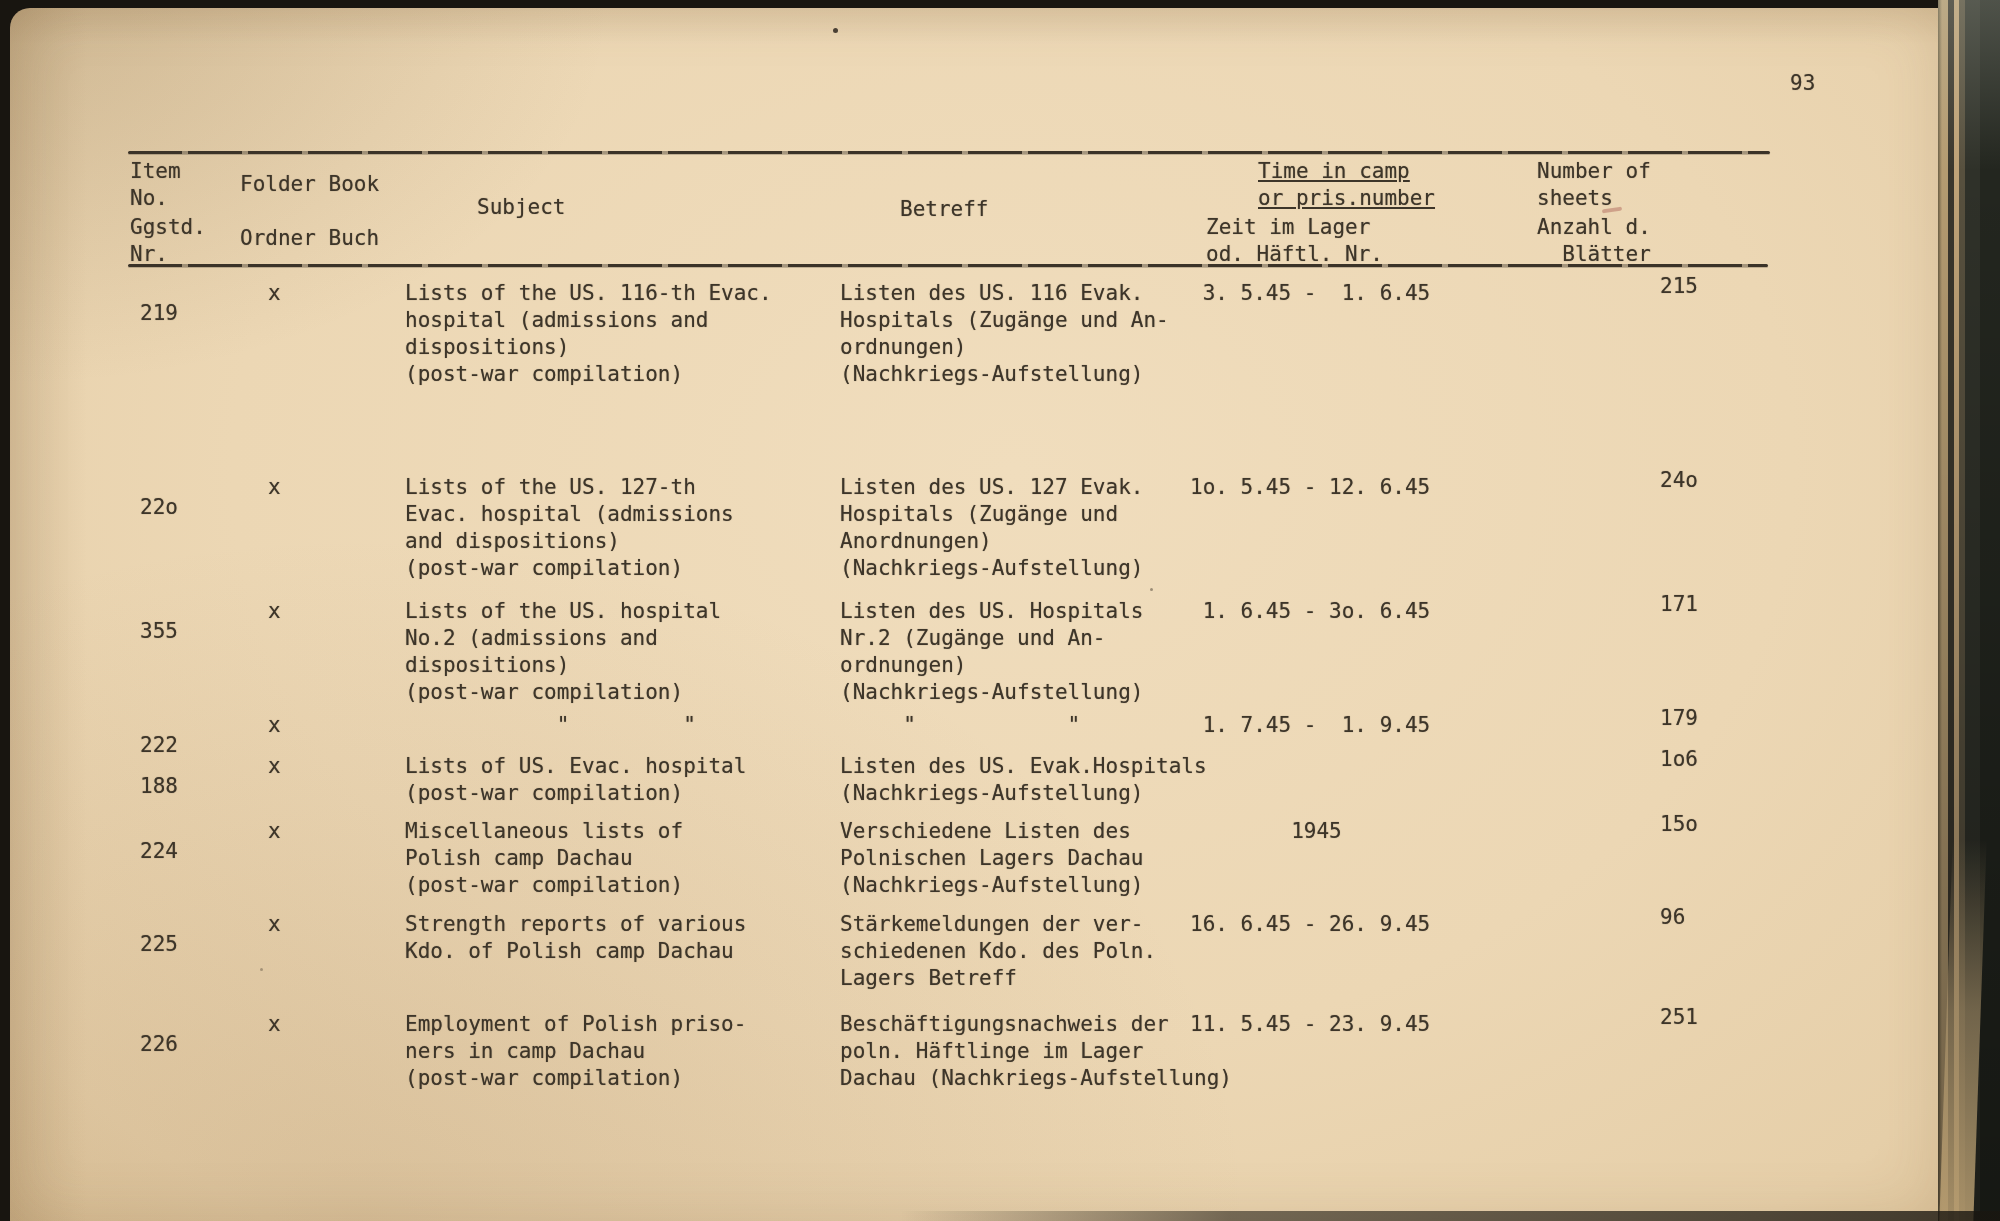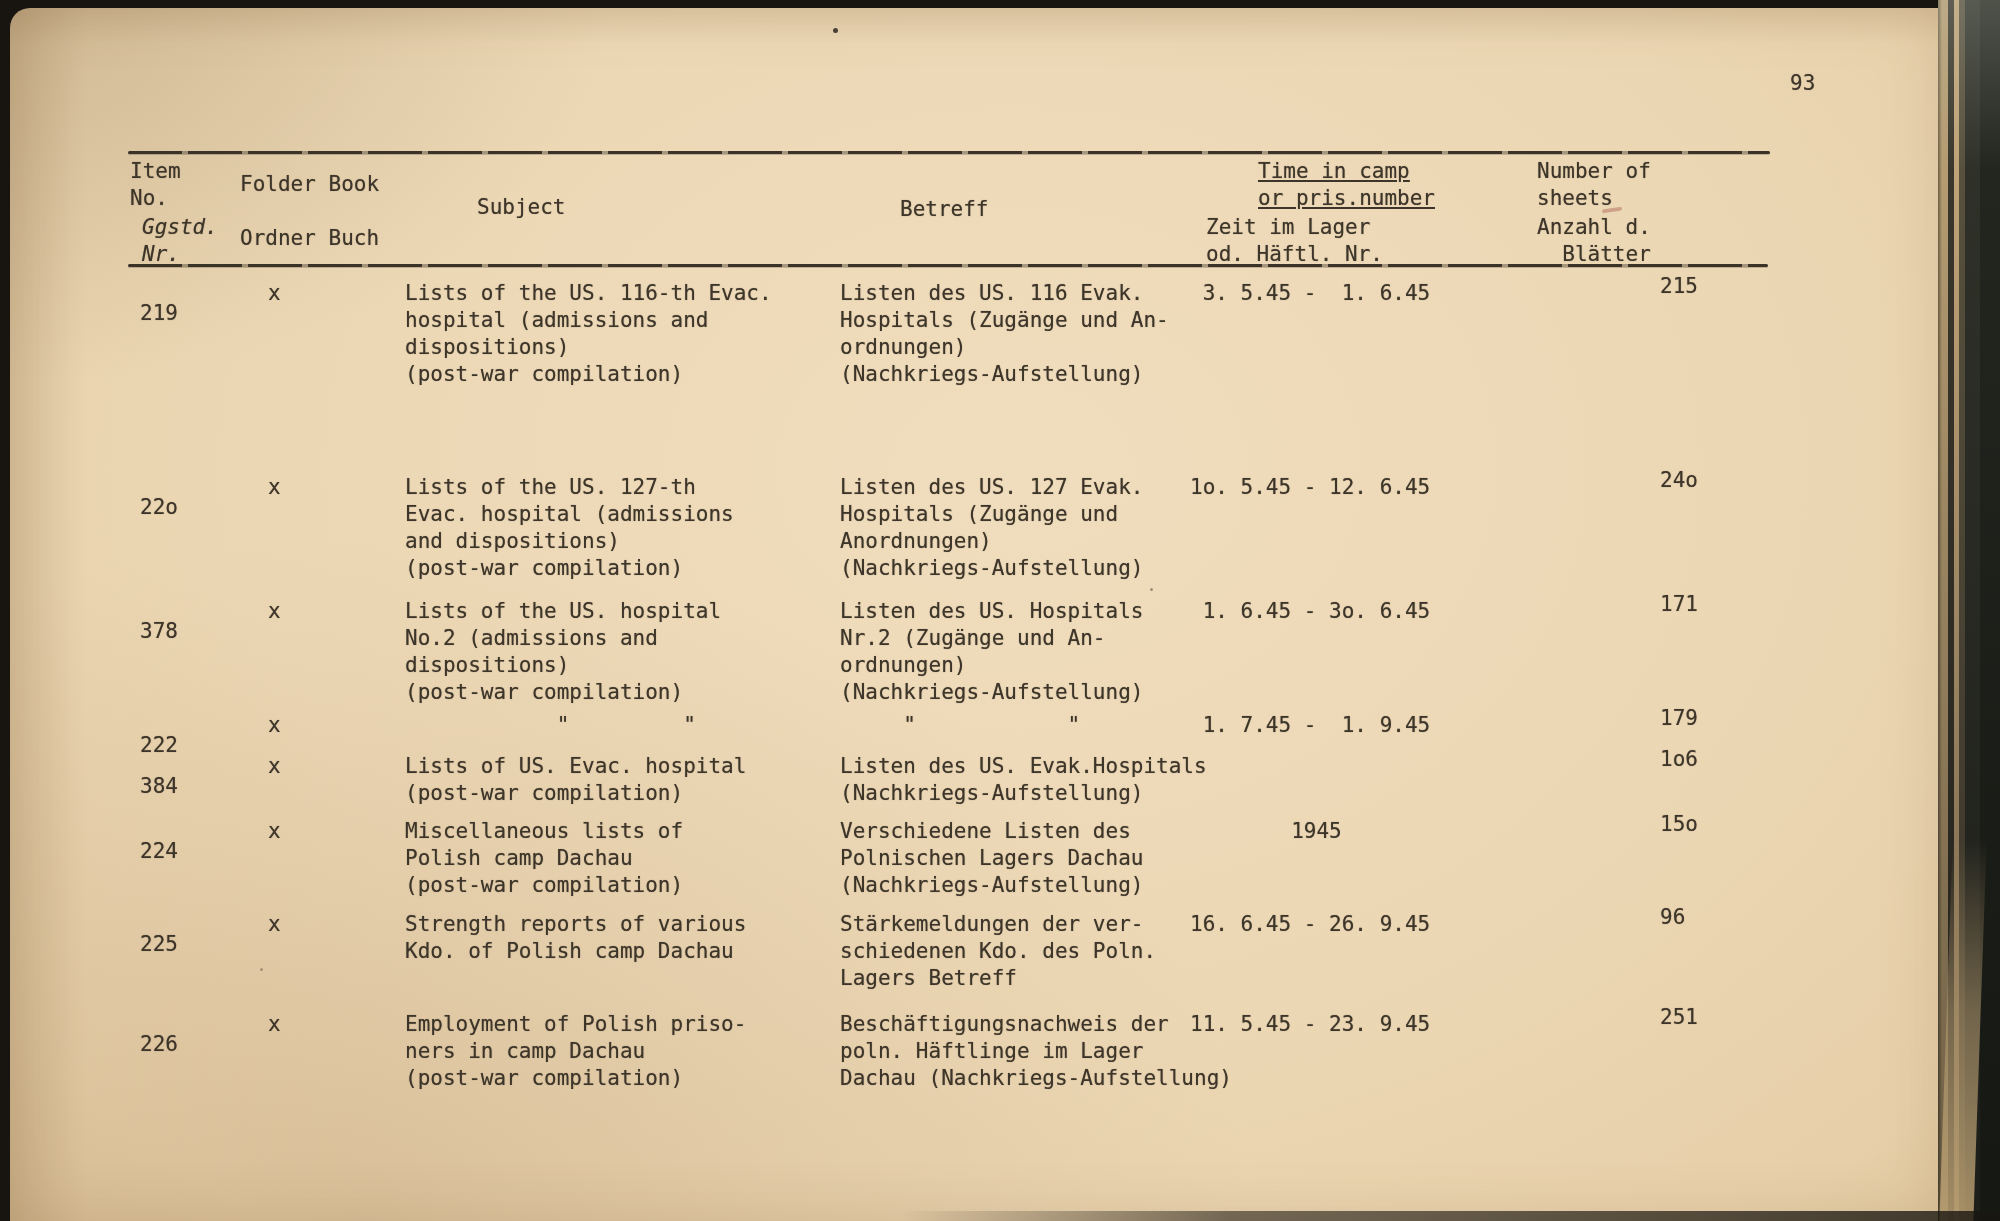--- a/index.html
+++ b/index.html
@@ -71,21 +71,21 @@
 
 <div class="page">
 
   <div class="ink" style="left:1780px;top:62px;">93</div>
 
 
   <div class="rule" style="left:118px;top:143px;width:1642px;"></div>
 
   <div class="ink" style="left:120px;top:150px;">Item
 No.</div>
-  <div class="ink" style="left:132px;top:206px;font-style:italic;">Ggstd.
+  <div class="ink" style="left:120px;top:206px;">Ggstd.
 Nr.</div>
 
   <div class="ink" style="left:230px;top:163px;">Folder Book</div>
   <div class="ink" style="left:230px;top:217px;">Ordner Buch</div>
 
   <div class="ink" style="left:467px;top:186px;">Subject</div>
   <div class="ink" style="left:890px;top:188px;">Betreff</div>
 
   <div class="ink" style="left:1248px;top:150px;text-decoration:underline;">Time in camp
 or pris.number</div>
@@ -123,21 +123,21 @@
 (post-war compilation)</span>
     <span class="ink c-betreff">Listen des US. 127 Evak.
 Hospitals (Zugänge und
 Anordnungen)
 (Nachkriegs-Aufstellung)</span>
     <span class="ink c-time">1o. 5.45 - 12. 6.45</span>
     <span class="ink c-sheets">24o</span>
   </div>
 
   <div class="row" style="top:590px;">
-    <span class="ink c-item">378</span>
+    <span class="ink c-item">355</span>
     <span class="ink c-folder">x</span>
     <span class="ink c-subject">Lists of the US. hospital
 No.2 (admissions and
 dispositions)
 (post-war compilation)</span>
     <span class="ink c-betreff">Listen des US. Hospitals
 Nr.2 (Zugänge und An-
 ordnungen)
 (Nachkriegs-Aufstellung)</span>
     <span class="ink c-time"> 1. 6.45 - 3o. 6.45</span>
@@ -147,21 +147,21 @@
   <div class="row" style="top:704px;">
     <span class="ink c-item">222</span>
     <span class="ink c-folder">x</span>
     <span class="ink c-subject">            "         "</span>
     <span class="ink c-betreff">     "            "</span>
     <span class="ink c-time"> 1. 7.45 -  1. 9.45</span>
     <span class="ink c-sheets">179</span>
   </div>
 
   <div class="row" style="top:745px;">
-    <span class="ink c-item">384</span>
+    <span class="ink c-item">188</span>
     <span class="ink c-folder">x</span>
     <span class="ink c-subject">Lists of US. Evac. hospital
 (post-war compilation)</span>
     <span class="ink c-betreff">Listen des US. Evak.Hospitals
 (Nachkriegs-Aufstellung)</span>
     <span class="ink c-time"></span>
     <span class="ink c-sheets">1o6</span>
   </div>
 
   <div class="row" style="top:810px;">

